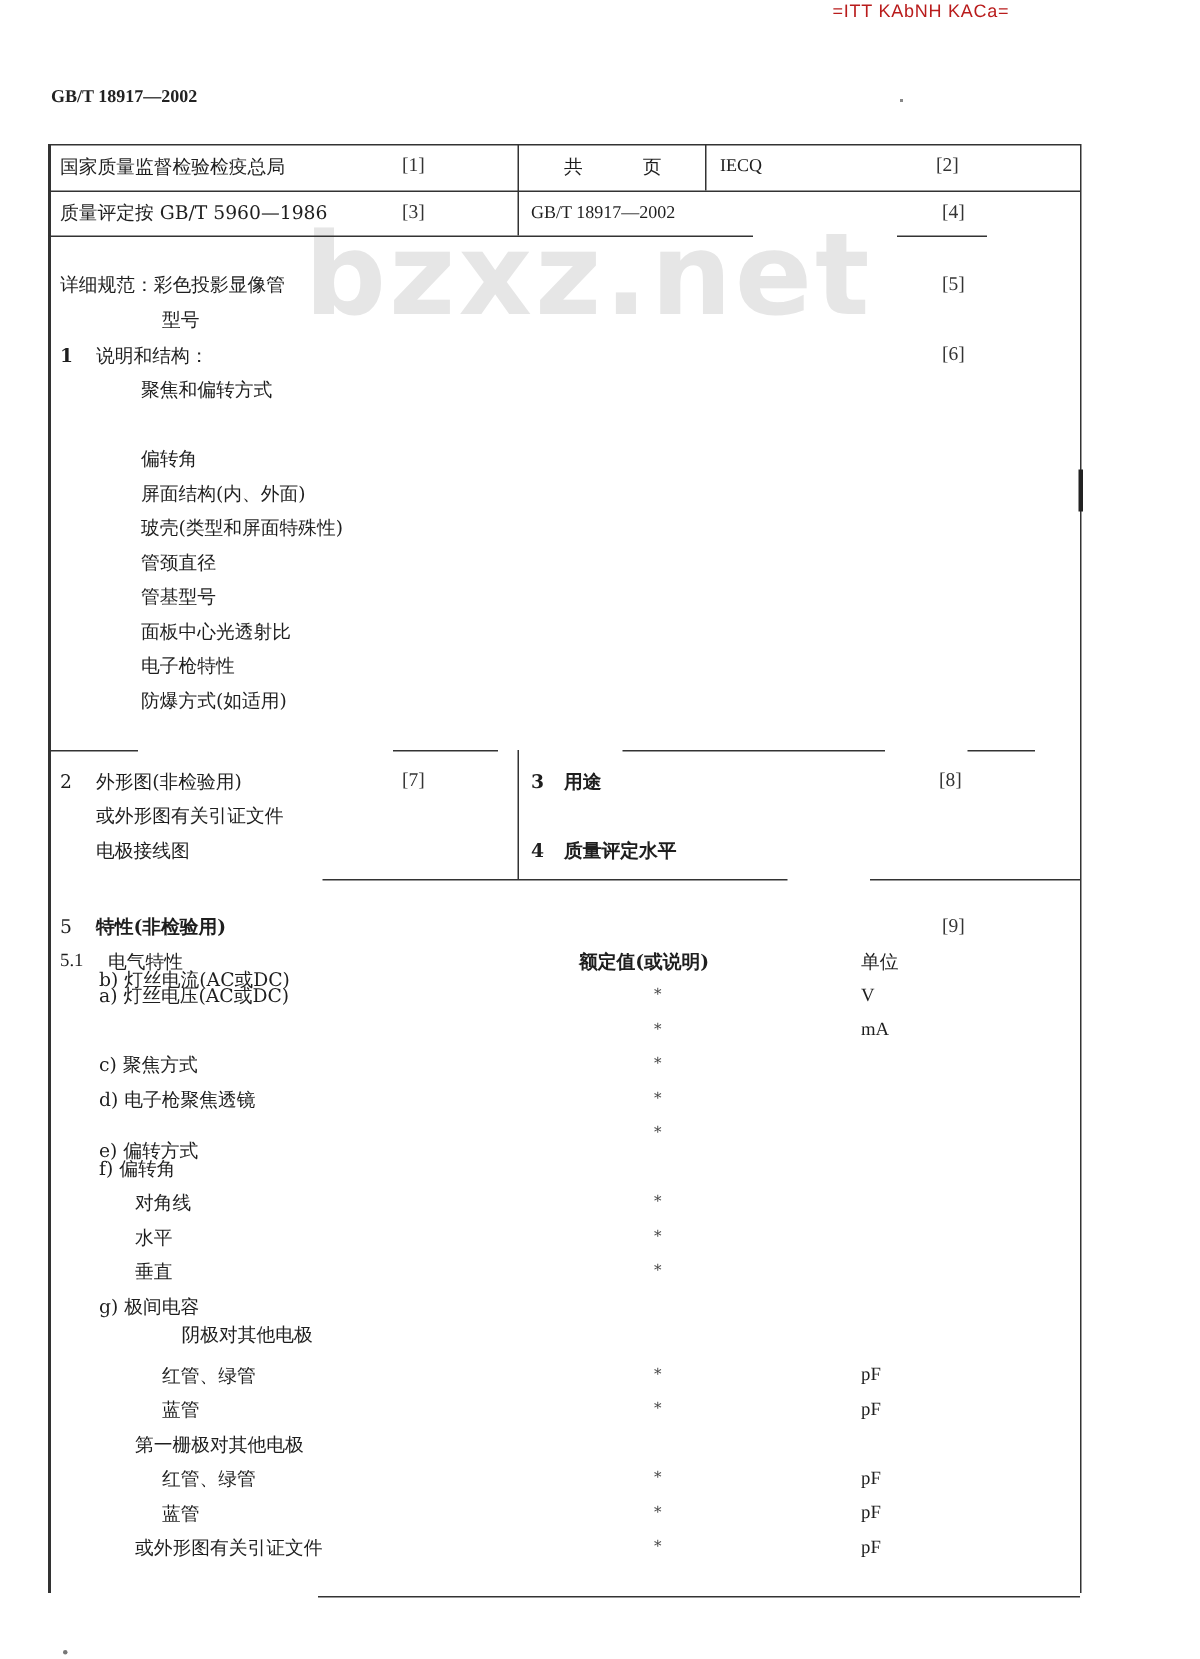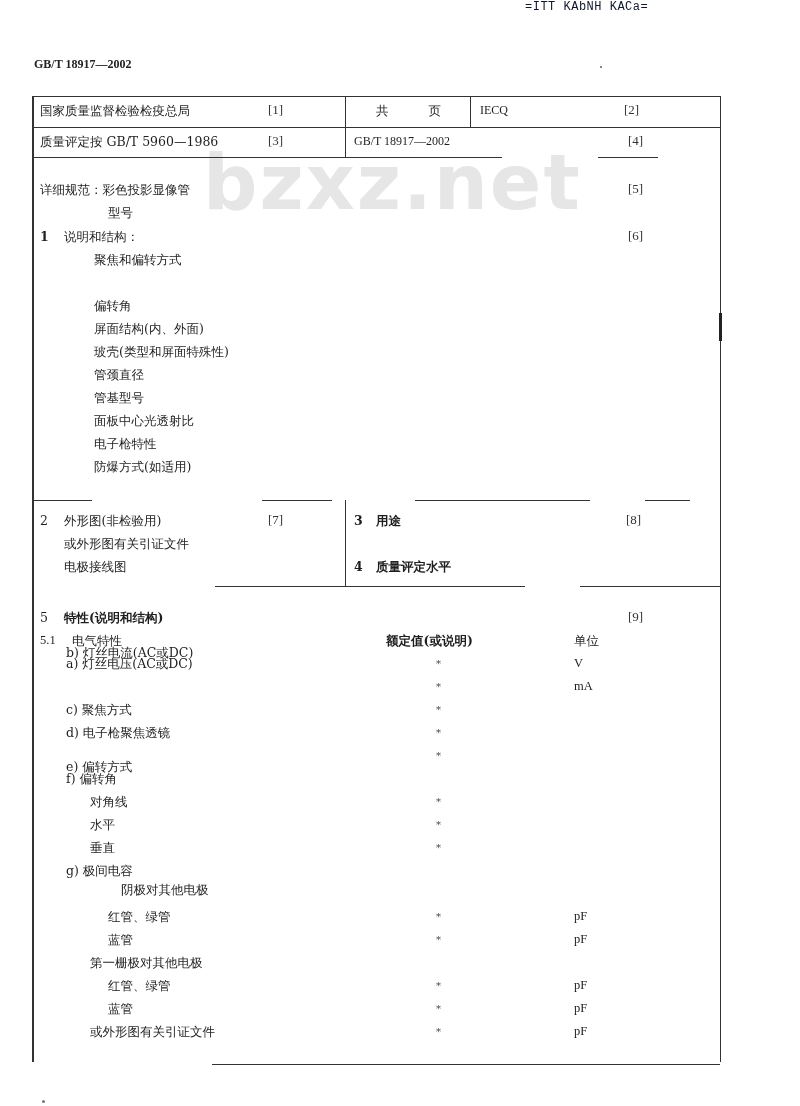--- a/index.html
+++ b/index.html
@@ -2,22 +2,22 @@
 <html><head>
 <meta charset="utf-8">
 <style>
   html, body { margin: 0; padding: 0; background: #ffffff; }
   body {
     width: 800px; height: 1106px; position: relative; overflow: hidden;
     font-family: "DejaVu Serif", "Liberation Serif", serif;
     color: #1a1a1a; font-size: 13px;
   }
   .watermark-top {
-    position: absolute; top: 0; left: 525px; font-size: 12px; color: #0f172a;
-    letter-spacing: 0.5px; font-family: Liberation Mono, monospace;
+    position: absolute; top: 0; left: 555px; font-size: 12px; color: #b91c1c;
+    letter-spacing: 0.5px; font-family: Liberation Sans, sans-serif;
   }
   .doc-code {
     position: absolute; top: 57px; left: 34px; font-size: 12px; font-weight: bold;
     font-family: "Liberation Serif", serif; color: #222;
   }
   .stamp-dot { position: absolute; top: 66px; left: 600px; width: 2px; height: 2px; background: #888; }
   .bottom-dot { position: absolute; top: 1100px; left: 42px; width: 3px; height: 3px; background: #777; border-radius: 50%; }
   .vline { position: absolute; background: #333; width: 1px; }
   .hline { position: absolute; background: #333; height: 1px; }
 
@@ -99,21 +99,21 @@
   <div class="txt" style="left:64px; top:559px;">电极接线图</div>
   <div class="txt bracket" style="left:268px; top:512px;">[7]</div>
 
   <div class="txt bold" style="left:354px; top:513px;">3</div>
   <div class="txt bold" style="left:376px; top:513px;">用途</div>
   <div class="txt bracket" style="left:626px; top:512px;">[8]</div>
   <div class="txt bold" style="left:354px; top:559px;">4</div>
   <div class="txt bold" style="left:376px; top:559px;">质量评定水平</div>
 
   <div class="txt" style="left:40px; top:610px;">5</div>
-  <div class="txt bold" style="left:64px; top:610px;">特性(说明和结构)</div>
+  <div class="txt bold" style="left:64px; top:610px;">特性(非检验用)</div>
   <div class="txt bracket" style="left:628px; top:609px;">[9]</div>
   <div class="txt num" style="left:40px; top:633px;">5.1</div>
   <div class="txt" style="left:72px; top:633px;">电气特性</div>
   <div class="txt bold" style="left:386px; top:633px;">额定值(或说明)</div>
   <div class="txt" style="left:574px; top:633px;">单位</div>
 
   <div>
     <div class="txt" style="left:66px; top:656px;">a) 灯丝电压(AC或DC)</div>
     <div class="txt ast" style="left:436px; top:658px;">*</div>
     <div class="txt num" style="left:574px; top:656px;">V</div>

